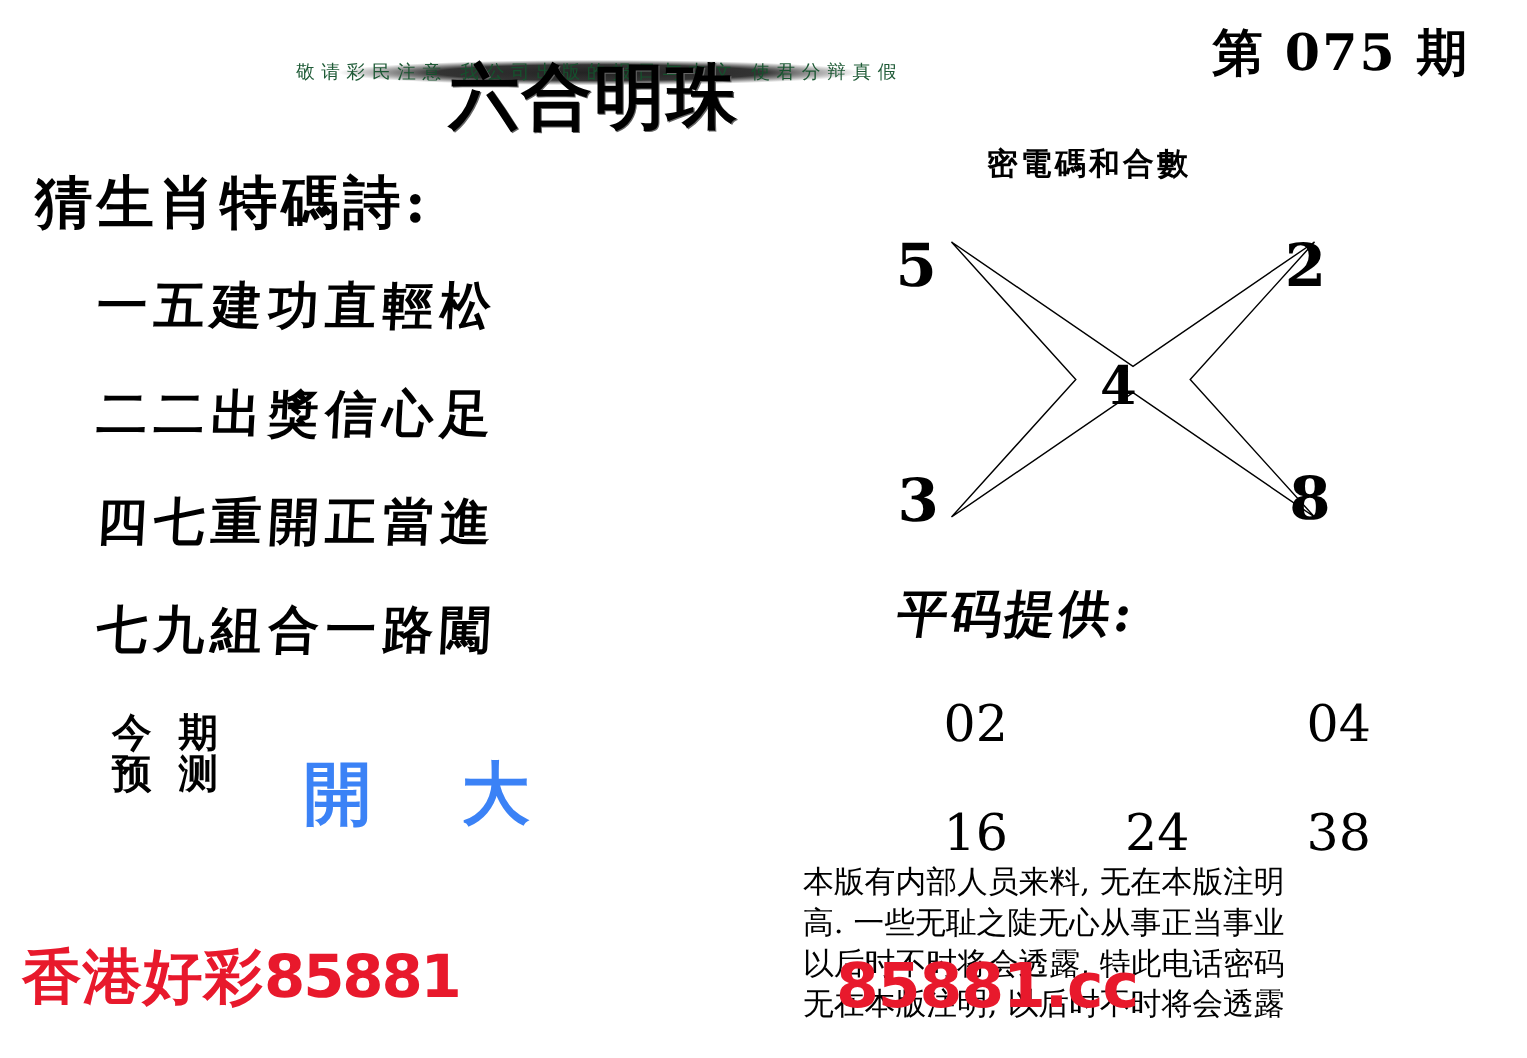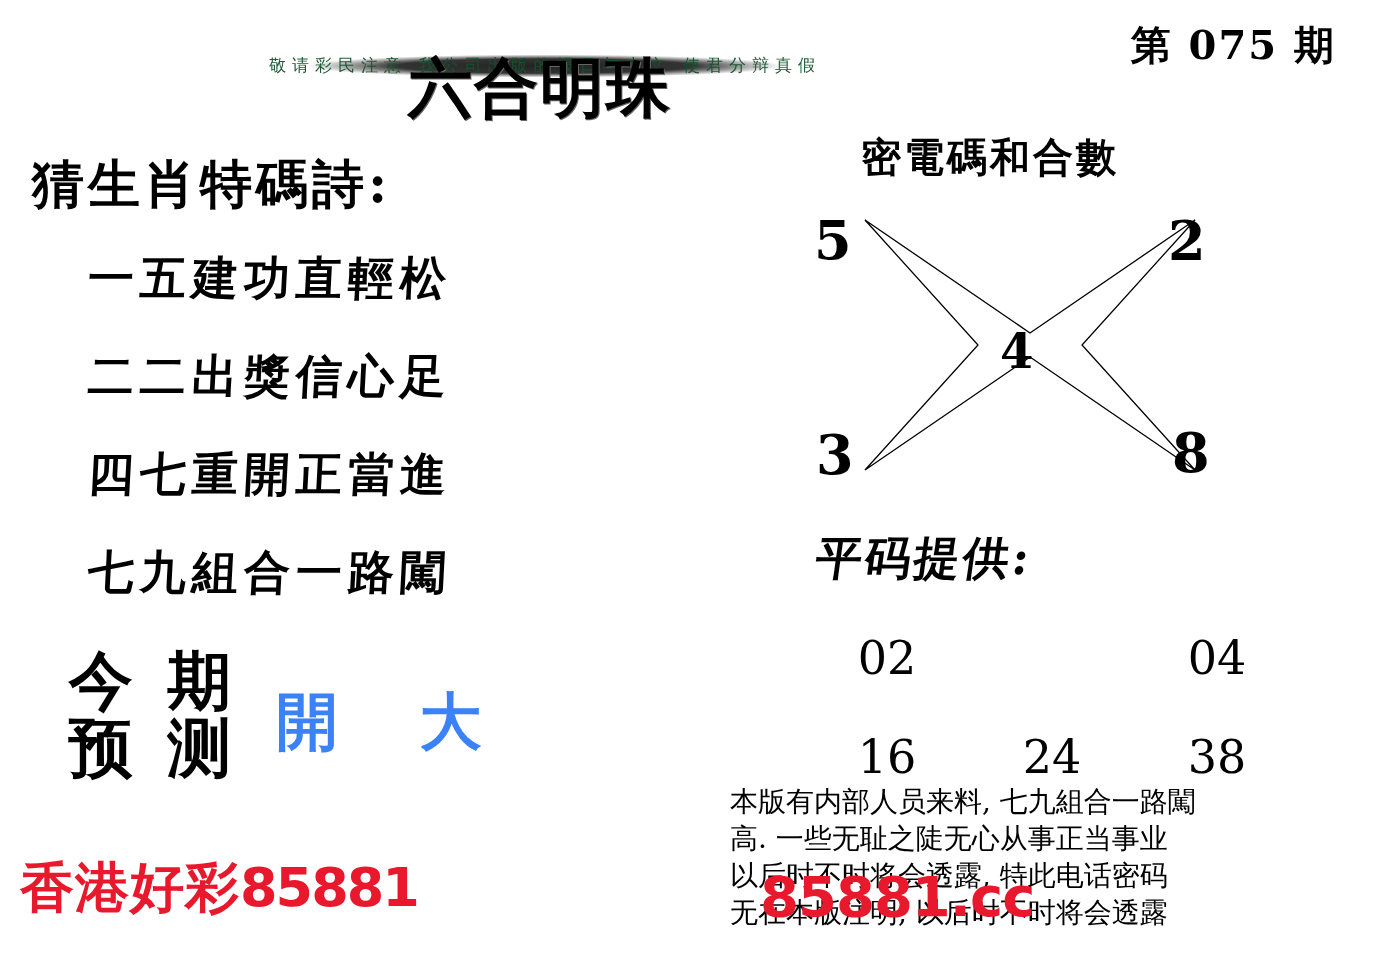--- a/index.html
+++ b/index.html
@@ -72,21 +72,21 @@
     letter-spacing: 6px;
     white-space: nowrap;
     z-index: 2;
     opacity: .95;
   }
   .issue {
     position: absolute;
     right: 52px;
     top: 18px;
     font-family: "DejaVu Serif", serif;
-    font-size: 40px;
+    font-size: 46px;
     font-weight: bold;
     letter-spacing: 2px;
     color: #000;
     white-space: nowrap;
   }
 
   
   .poem-heading {
     position: absolute;
     left: 32px;
@@ -122,21 +122,21 @@
     top: 648px;
     width: 560px;
     height: 160px;
   }
   .forecast-label {
     position: absolute;
     left: 0;
     top: 0;
     width: 210px;
     font-family: "DejaVu Serif", serif;
-    font-size: 64px;
+    font-size: 36px;
     font-weight: bold;
     line-height: 1.04;
     letter-spacing: 6px;
     color: #000;
     text-align: center;
   }
   .forecast-value {
     position: absolute;
     left: 228px;
     top: 32px;
@@ -176,21 +176,21 @@
   }
 
   
   .secret-title {
     position: absolute;
     left: 840px;
     top: 130px;
     width: 300px;
     text-align: center;
     font-family: "DejaVu Serif", serif;
-    font-size: 40px;
+    font-size: 28px;
     font-weight: bold;
     letter-spacing: 3px;
     color: #000;
     white-space: nowrap;
   }
   .star-area {
     position: absolute;
     left: 800px;
     top: 195px;
     width: 480px;
@@ -334,21 +334,21 @@
       <div class="flat-num">04</div>
     </div>
     <div class="flat-row r2">
       <div class="flat-num">16</div>
       <div class="flat-num">24</div>
       <div class="flat-num">38</div>
     </div>
   </div>
 
   <div class="disclaimer">
-    <div>本版有内部人员来料, 七九組合一路闖</div>
+    <div>本版有内部人员来料, 无在本版注明</div>
     <div>高. 一些无耻之陡无心从事正当事业</div>
     <div>以后时不时将会透露, 特此电话密码</div>
     <div>无在本版注明, 以后时不时将会透露</div>
   </div>
 
   <div class="wm-right">
     <span>85881</span><span>.cc</span>
   </div>
 
 </div>

